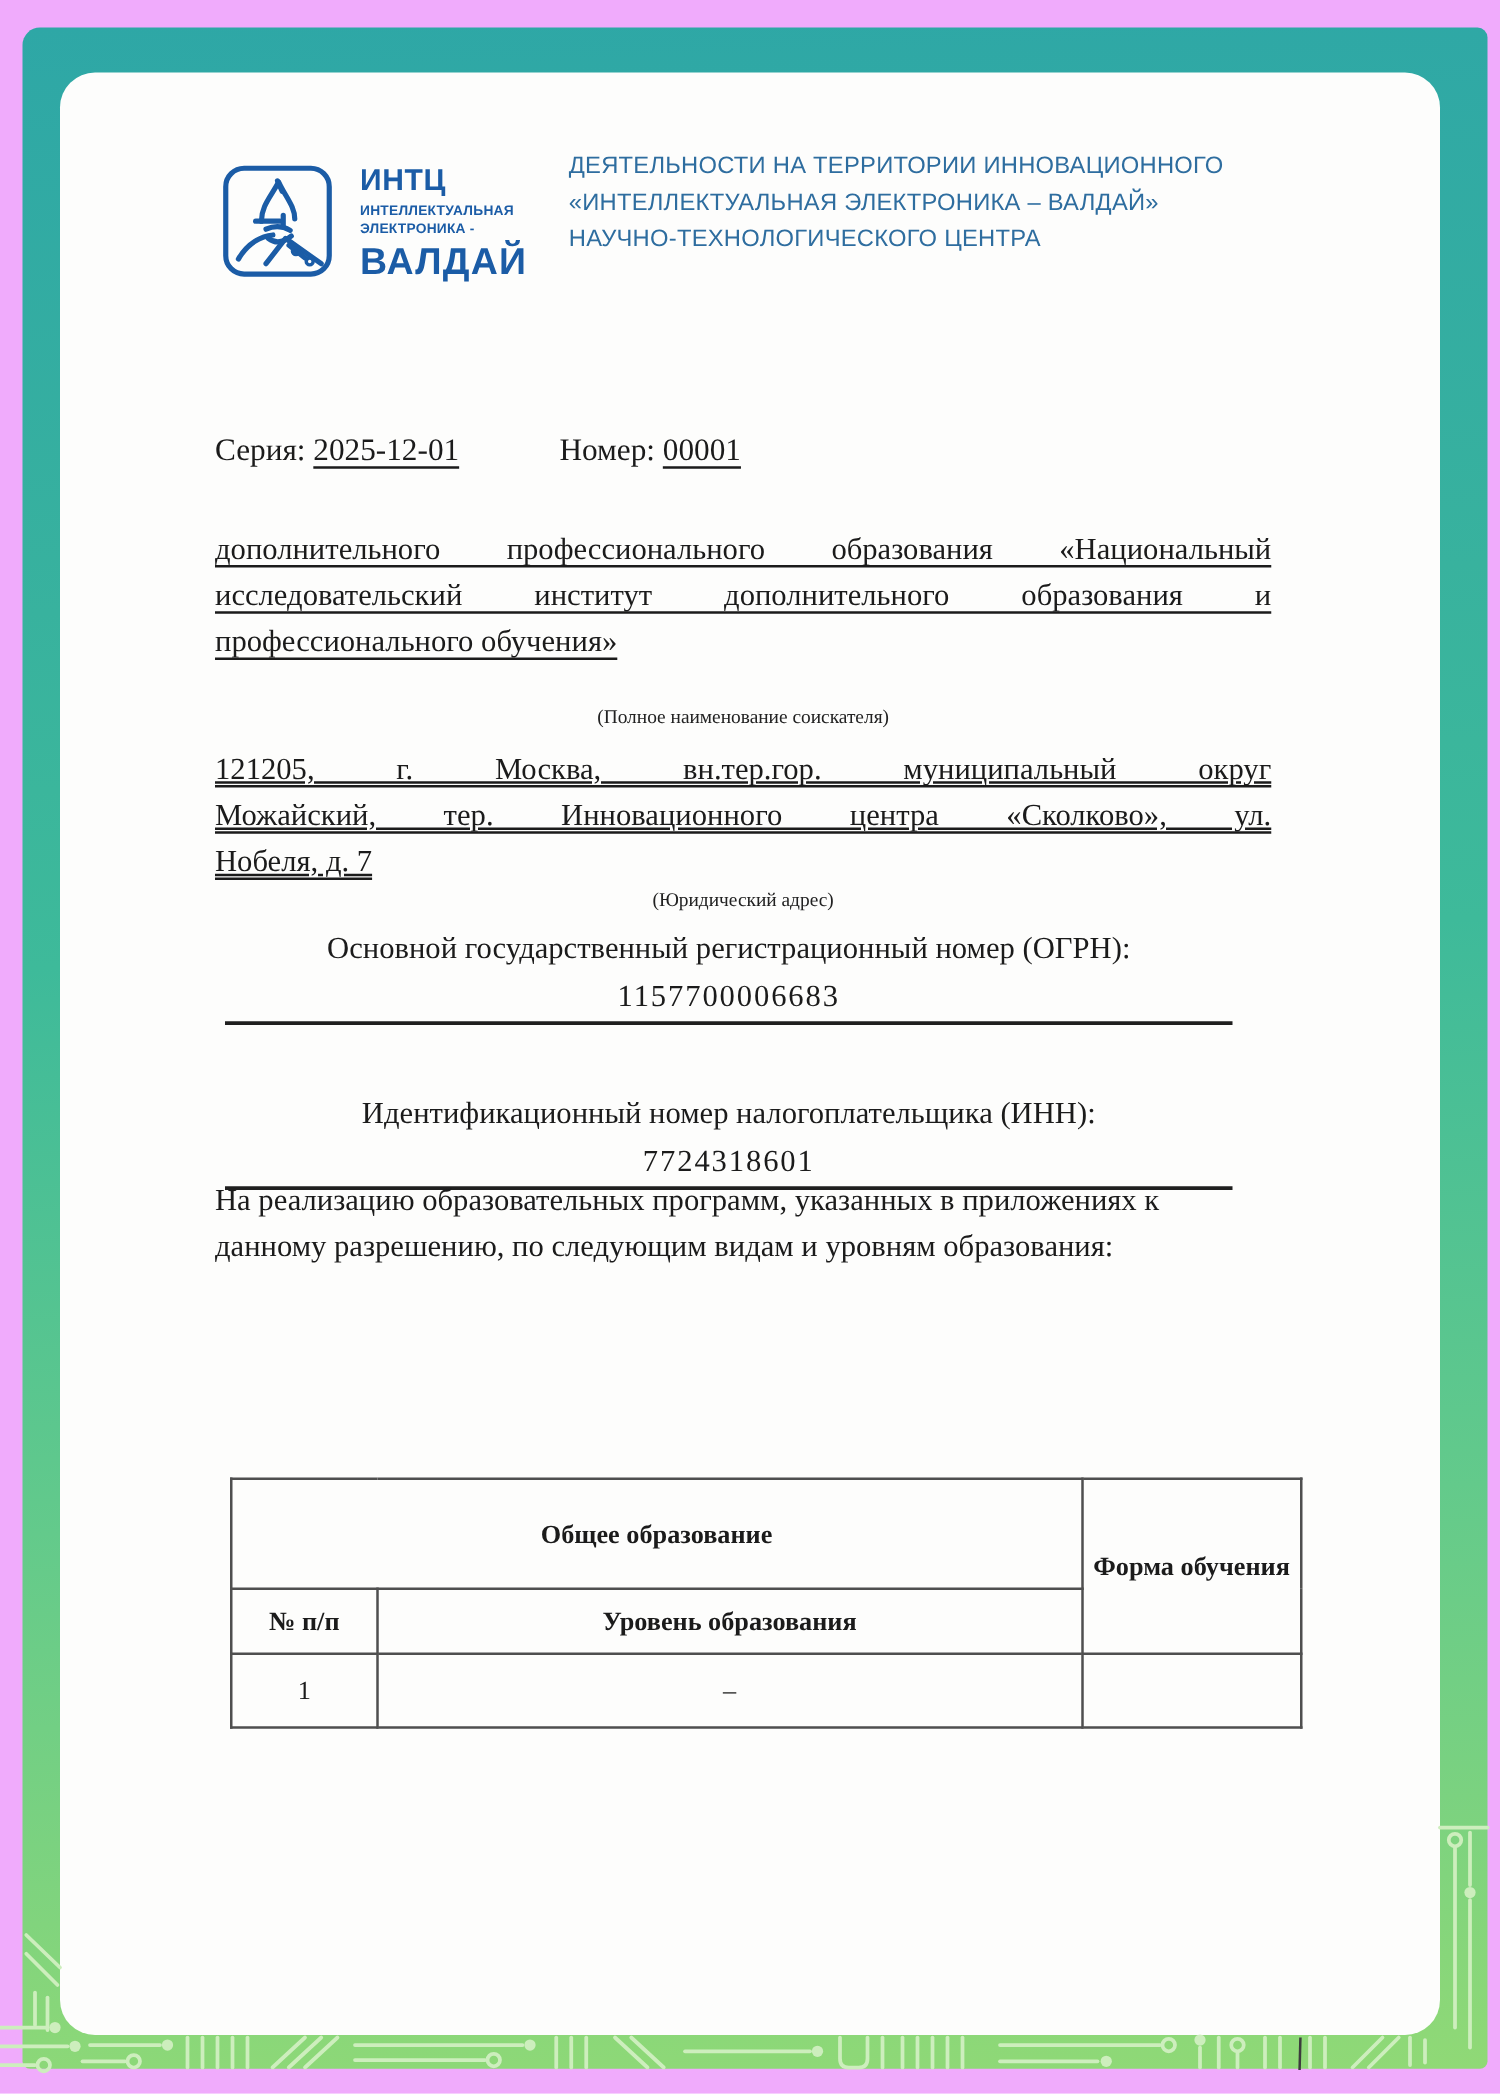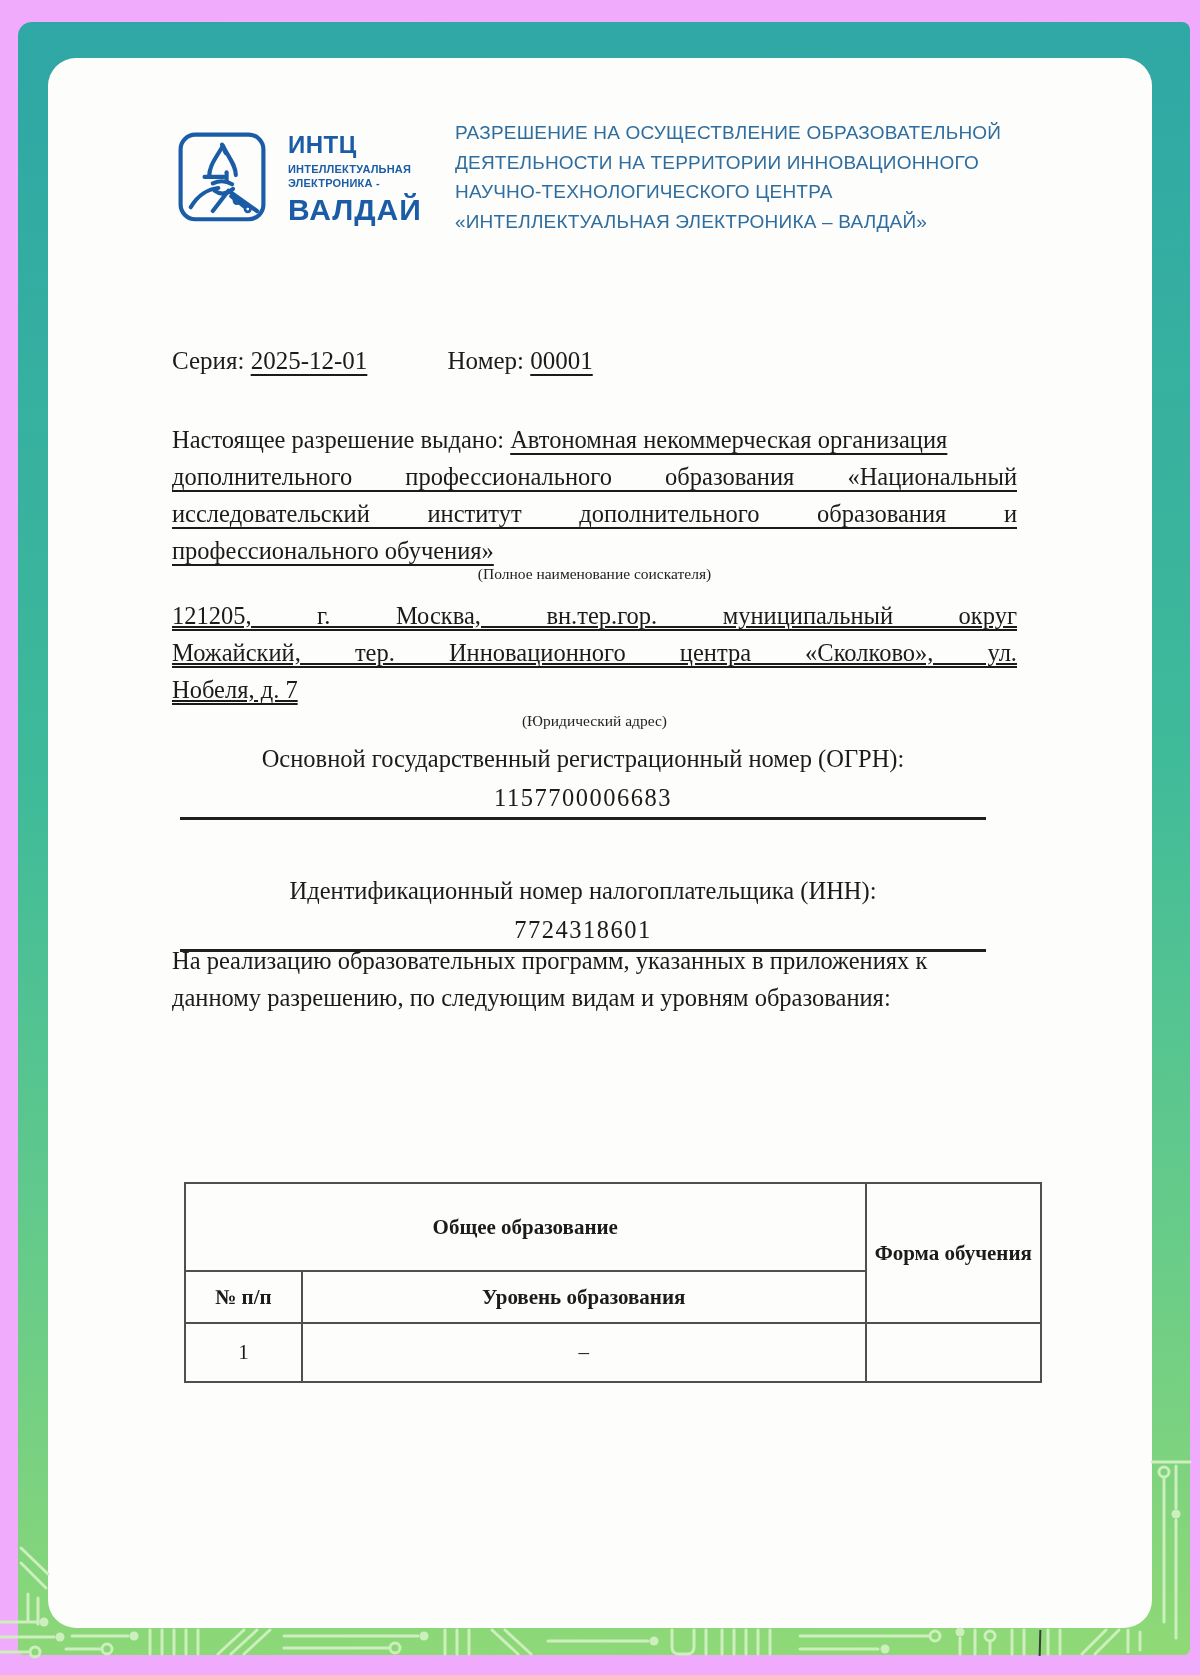--- a/index.html
+++ b/index.html
@@ -191,42 +191,37 @@
       <div class="logo-abbr">ИНТЦ</div>
       <div class="logo-sub">
         <div>ИНТЕЛЛЕКТУАЛЬНАЯ</div>
         <div>ЭЛЕКТРОНИКА -</div>
       </div>
       <div class="logo-name">ВАЛДАЙ</div>
     </div>
   </div>
 
   <div class="doc-title" style="color:#2e6d9f;">
-    <div>РАЗРЕШЕНИЕ НА ОСУЩЕСТВЛЕНИЕ ОБРАЗОВАТЕЛЬНОЙ</div>
     <div>ДЕЯТЕЛЬНОСТИ НА ТЕРРИТОРИИ ИННОВАЦИОННОГО</div>
+    <div>«ИНТЕЛЛЕКТУАЛЬНАЯ ЭЛЕКТРОНИКА –  ВАЛДАЙ»</div>
     <div>НАУЧНО-ТЕХНОЛОГИЧЕСКОГО ЦЕНТРА</div>
-    <div>«ИНТЕЛЛЕКТУАЛЬНАЯ ЭЛЕКТРОНИКА –  ВАЛДАЙ»</div>
   </div>
 
   <div class="series-row">
     <span class="pair">
       <span>Серия:</span>
       <span class="u">2025-12-01</span>
     </span>
     <span class="pair">
       <span>Номер:</span>
       <span class="u">00001</span>
     </span>
   </div>
 
   <div class="issued">
-    <div>
-      <span>Настоящее разрешение выдано:</span>
-      <span class="u">Автономная некоммерческая организация</span>
-    </div>
     <div class="u jl">дополнительного профессионального образования «Национальный</div>
     <div class="u jl">исследовательский институт дополнительного образования и</div>
     <div class="u">профессионального обучения»</div>
   </div>
   <div class="caption" style="top:565px;">(Полное наименование соискателя)</div>
 
   <div class="address">
     <div class="u jl">121205, г. Москва, вн.тер.гор. муниципальный округ</div>
     <div class="u jl">Можайский, тер. Инновационного центра «Сколково», ул.</div>
     <div class="u">Нобеля, д. 7</div>

